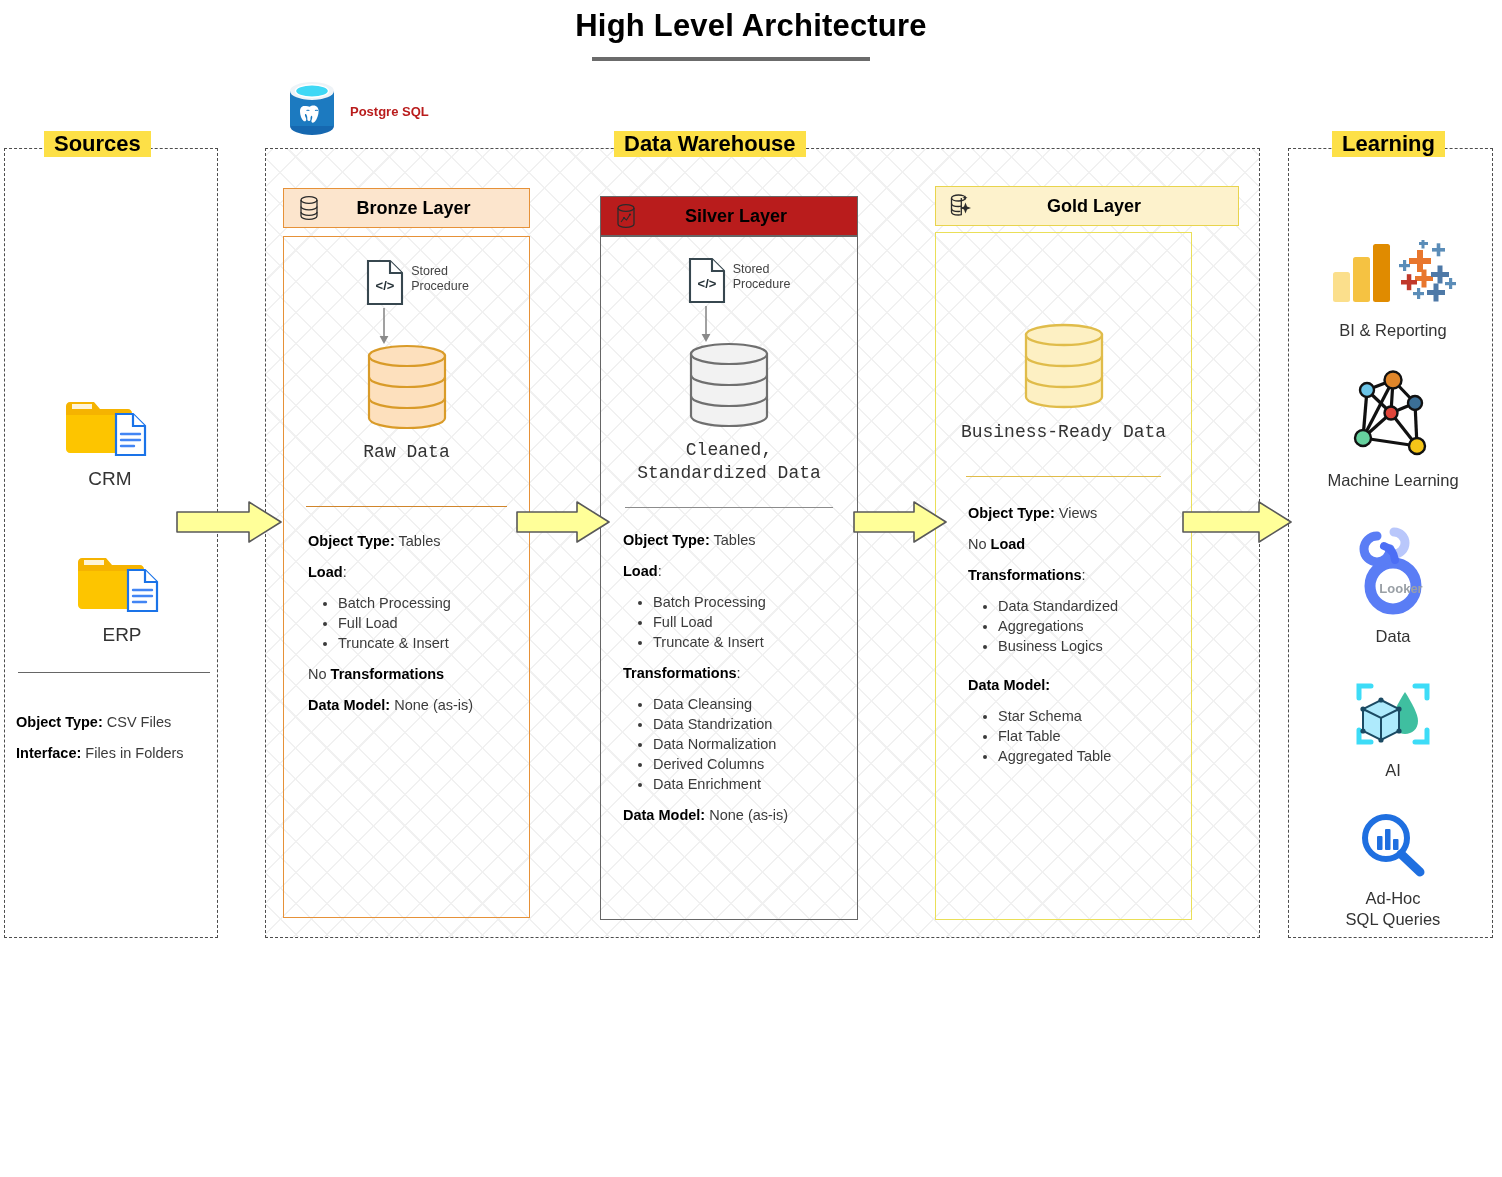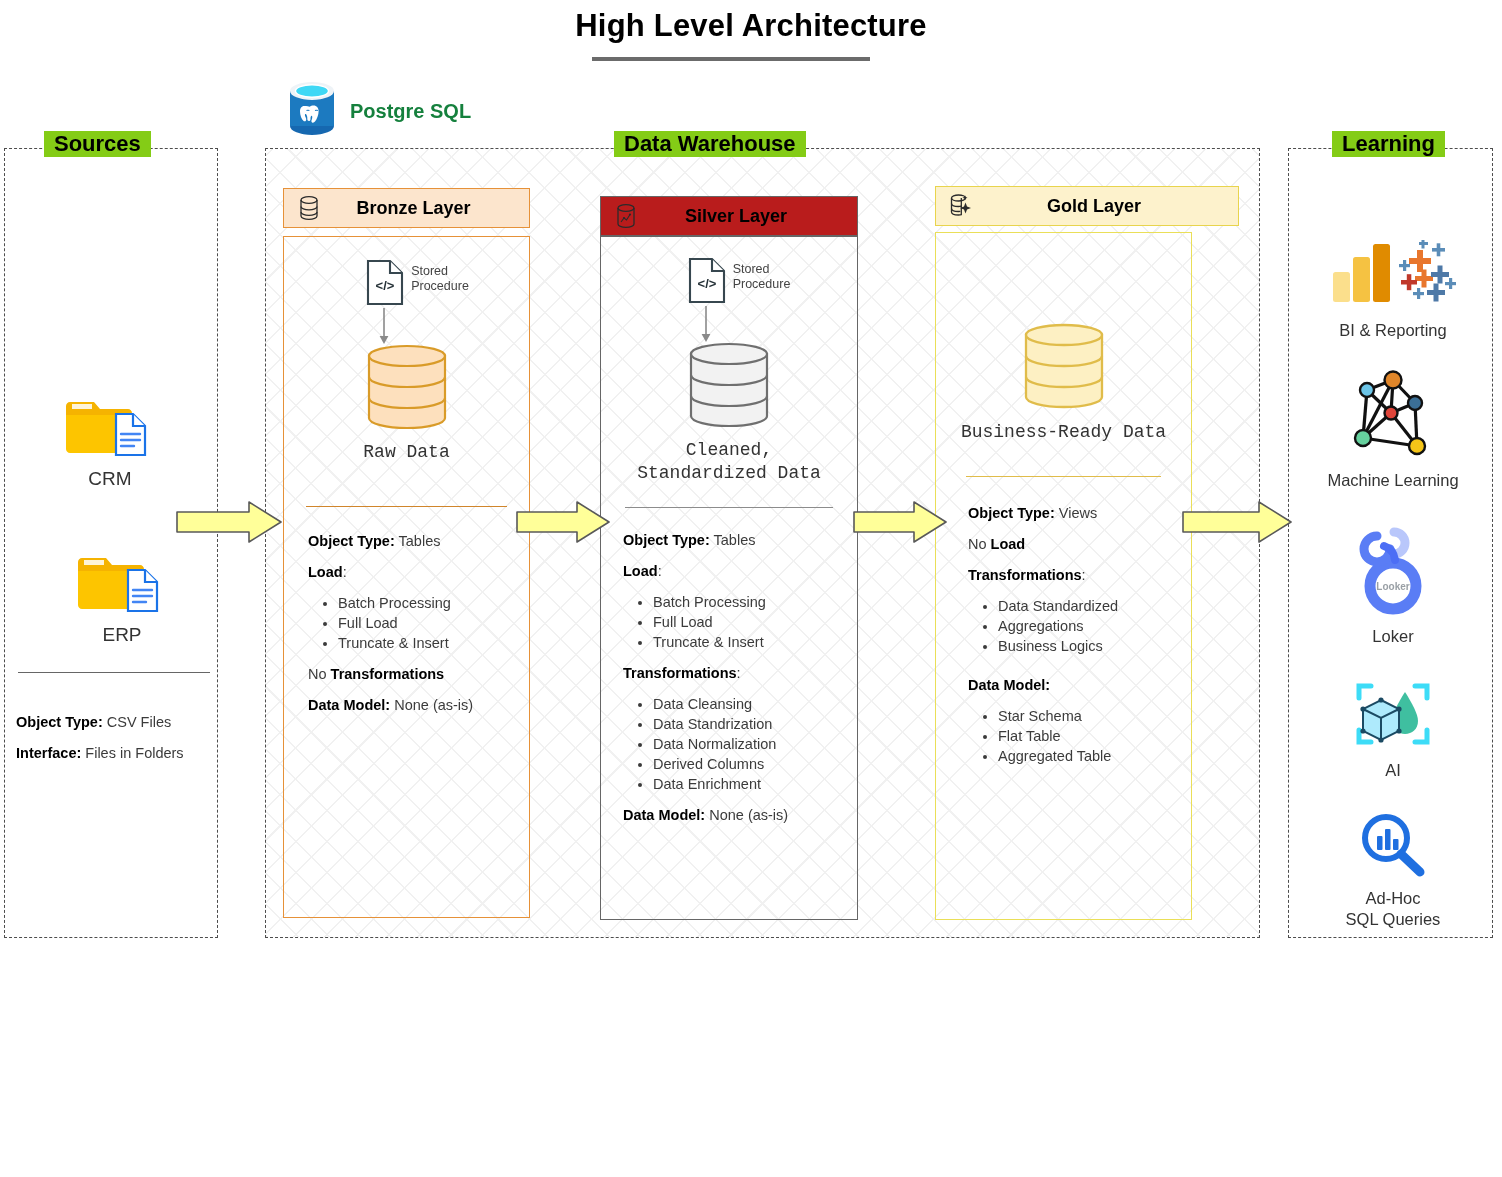--- a/index.html
+++ b/index.html
@@ -14,38 +14,38 @@
     top:8px;left:0;width:1502px;text-align:center;
     font-size:31px;font-weight:bold;letter-spacing:.2px;color:#000;
   }
   #title-rule{
     top:57px;left:592px;width:278px;height:4px;background:#6b6b6b;
   }
 
   
   .panel{border:1.6px dashed #4d4d4d;box-sizing:border-box;}
   .panel-label{
-    font-size:22px;font-weight:bold;color:#000;background:#84cc16;
+    font-size:22px;font-weight:bold;color:#000;background:#fde047;
     padding:0 10px;white-space:nowrap;text-align:center;
   }
 
   #sources-panel{left:4px;top:148px;width:214px;height:790px;}
   #sources-label{left:44px;top:131px;}
   #dw-panel{left:265px;top:148px;width:995px;height:790px;
             background-image:
               repeating-linear-gradient(45deg,  #f1f1f1 0 1.5px, transparent 1.5px 22px),
               repeating-linear-gradient(-45deg, #f1f1f1 0 1.5px, transparent 1.5px 22px);
             background-color:#ffffff;}
   #dw-label{left:614px;top:131px;}
   #consume-panel{left:1288px;top:148px;width:205px;height:790px;}
   #consume-label{left:1332px;top:131px;}
 
   
   #pg-wrap{left:284px;top:78px;display:flex;align-items:center;gap:10px;}
-  #pg-name{font-size:20px;font-weight:bold;color:#15803d;}
+  #pg-name{font-size:13px;font-weight:bold;color:#b91c1c;}
 
   
   .layer-head{
     box-sizing:border-box;height:40px;display:flex;align-items:center;
     padding-left:10px;gap:0;
   }
   .layer-head .hicon{width:30px;display:flex;align-items:center;justify-content:center;}
   .layer-head .htitle{
     flex:1;text-align:center;font-size:18px;font-weight:bold;color:#000;
     padding-right:26px;
@@ -86,22 +86,22 @@
   #src-meta{left:16px;top:714px;width:200px;}
 
   
   .cons-item{text-align:center;}
   .cons-label{font-size:16.5px;color:#333;line-height:21px;margin-top:6px;}
   #cons-bi{left:1303px;top:240px;width:180px;}
   #cons-ml{left:1303px;top:368px;width:180px;}
   #cons-looker{left:1303px;top:524px;width:180px;}
   #cons-ai{left:1303px;top:678px;width:180px;}
   #cons-adhoc{left:1303px;top:812px;width:180px;}
-  .looker-word{font-size:10px;font-weight:bold;color:#9aa0a6;
-    position:absolute;left:0;width:100%;text-align:center;top:57px;}
+  .looker-word{font-size:13px;font-weight:bold;color:#9aa0a6;
+    position:absolute;left:8px;width:100%;text-align:center;top:57px;}
 </style>
 </head>
 <body>
 
 <div class="abs" id="title">High Level Architecture</div>
 <div class="abs" id="title-rule"></div>
 
 <div class="abs panel" id="sources-panel"></div>
 <div class="abs panel-label" id="sources-label">Sources</div>
 
@@ -443,21 +443,21 @@
 <div class="abs cons-item" id="cons-looker">
   <span style="position:relative;display:inline-block;">
     <svg width="78" height="92" viewBox="0 0 78 92">
       <circle cx="39" cy="62" r="23" fill="none" stroke="#5a7df5" stroke-width="11"></circle>
       <path d="M23 12a13 13 0 1 0 13 13" fill="none" stroke="#5a7df5" stroke-width="9" stroke-linecap="round"></path>
       <path d="M40 8a11 11 0 0 1 0 22" fill="none" stroke="#b9c7fb" stroke-width="9" stroke-linecap="round"></path>
       <path d="M30 22c6 2 10 7 11 14" fill="none" stroke="#4c6ef5" stroke-width="8" stroke-linecap="round"></path>
     </svg>
     <span class="looker-word">Looker</span>
   </span>
-  <div class="cons-label">Loker</div>
+  <div class="cons-label">Data</div>
 </div>
 
 <div class="abs cons-item" id="cons-ai">
   <span>
     <svg width="80" height="72" viewBox="0 0 80 72">
       <g stroke="#3ddcf7" stroke-width="5" fill="none" stroke-linecap="round">
         <path d="M6 20V8h12"></path>
           <path d="M62 8h12v12"></path>
         <path d="M74 52v12H62"></path>
           <path d="M18 64H6V52"></path>

